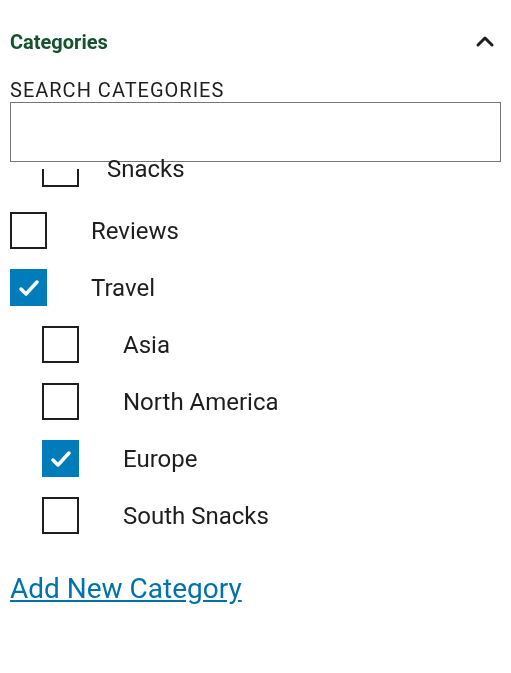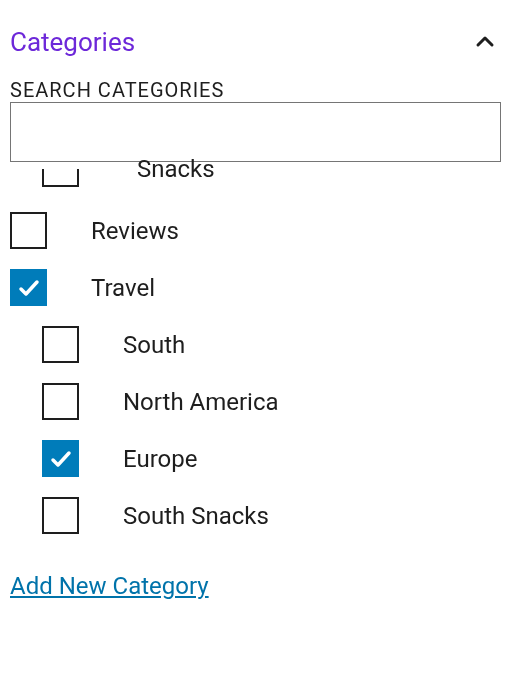--- a/index.html
+++ b/index.html
@@ -14,23 +14,23 @@
       padding: 10px;
       color: #1e1e1e;
     }
     .panel-header {
       display: flex;
       justify-content: space-between;
       align-items: center;
       padding: 16px 0 20px 0;
     }
     .panel-title {
-      font-size: 26px;
-      font-weight: 400;
-      color: #6d28d9;
+      font-size: 20px;
+      font-weight: 700;
+      color: #14532d;
     }
     .chevron {
       width: 32px;
       height: 32px;
       display: flex;
       align-items: center;
       justify-content: center;
     }
     .search-label {
       font-size: 20px;
@@ -82,21 +82,20 @@
     .category-label {
       font-size: 24px;
       margin-left: 44px;
       color: #1e1e1e;
     }
     .level-0 {
       padding-left: 0;
     }
     .level-1 {
       padding-left: 32px;
-      gap: 30px;
     }
     .level-2 {
       padding-left: 32px;
     }
     .partial-box {
       position: relative;
       overflow: hidden;
     }
     .partial-box .checkbox {
       border-top: none;
@@ -104,21 +103,21 @@
     }
     .partial-label {
       font-size: 24px;
       margin-left: 28px;
       color: #1e1e1e;
       position: relative;
       top: -9px;
     }
     .add-new {
       display: inline-block;
-      font-size: 24px;
+      font-size: 28px;
       color: #0073aa;
       text-decoration: underline;
       margin-top: 28px;
       cursor: pointer;
     }
   </style>
 </head>
 <body>
 
 
@@ -155,21 +154,21 @@
           <polyline points="4 13 9 18 20 6"></polyline>
         </svg>
     </div>
     <span class="category-label">Travel</span>
   </div>
 
   <div class="category-item level-2">
     <div class="checkbox">
       
     </div>
-    <span class="category-label">South</span>
+    <span class="category-label">Asia</span>
   </div>
 
   <div class="category-item level-2">
     <div class="checkbox">
       
     </div>
     <span class="category-label">North America</span>
   </div>
 
   <div class="category-item level-2">

